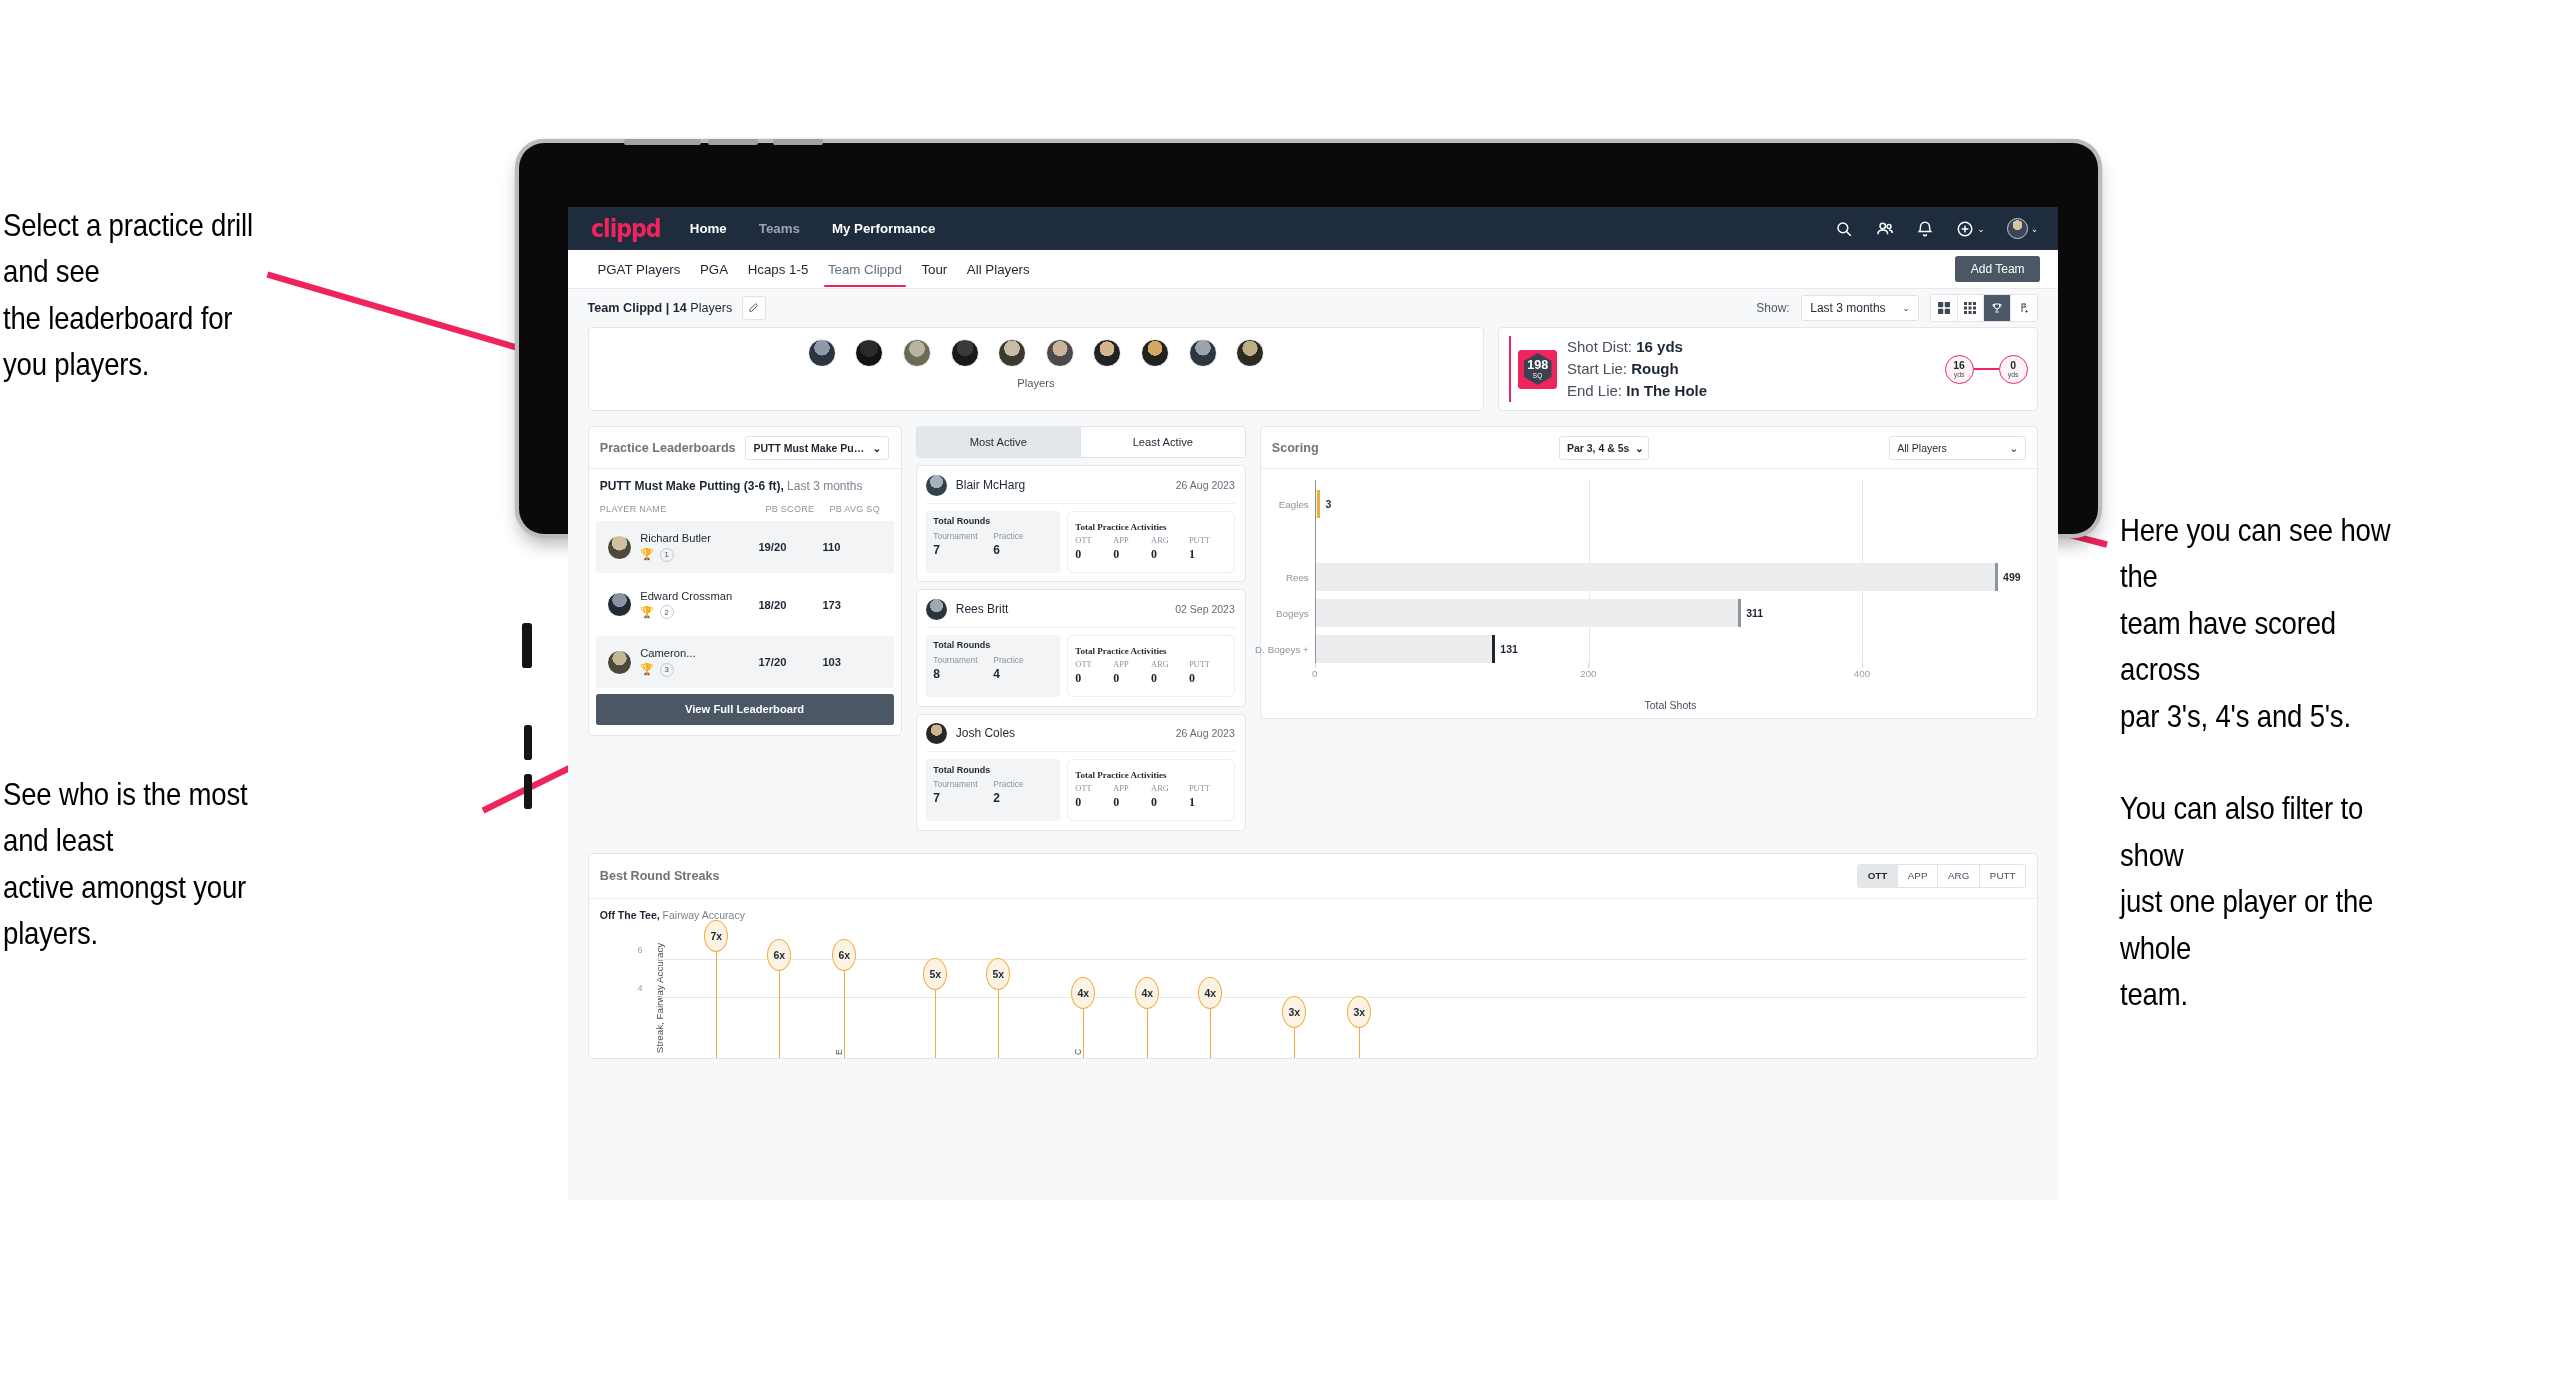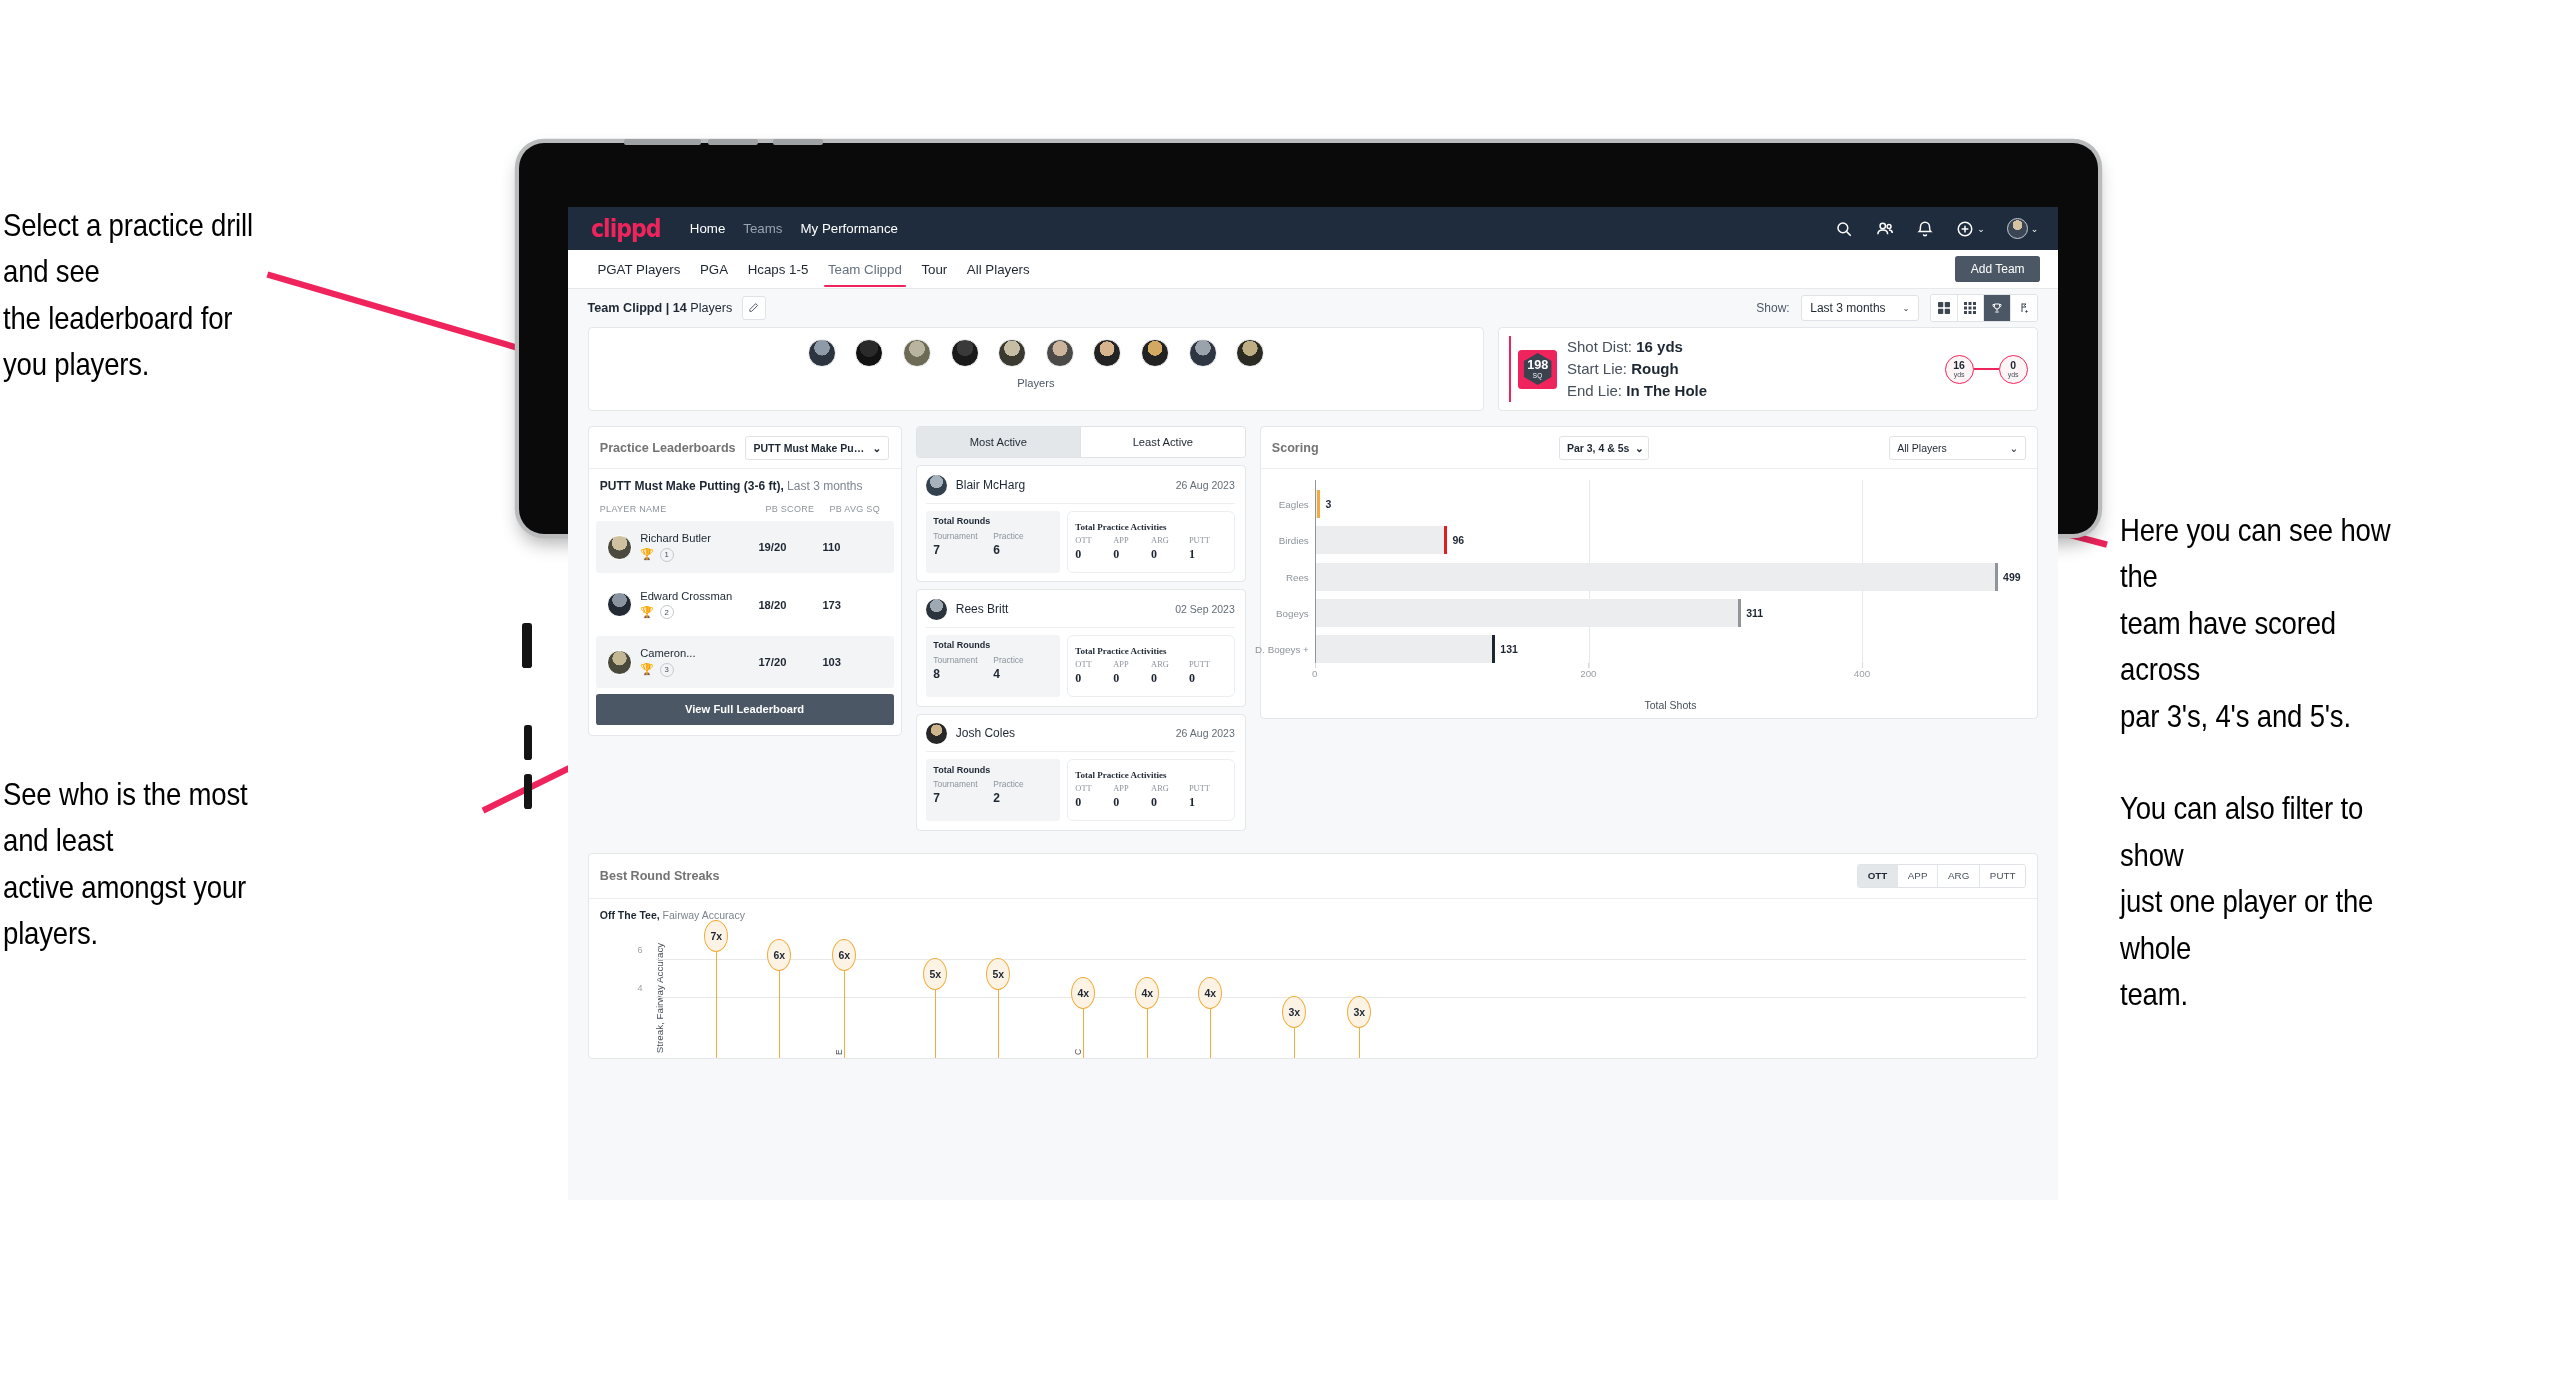--- a/index.html
+++ b/index.html
@@ -52,21 +52,21 @@
   }
   .brand {
     color: #ef245d;
     font-size: 24px;
     font-weight: 700;
     letter-spacing: -1.1px;
     font-family: "DejaVu Sans", sans-serif;
     margin-right: 26.6px;
     transform: scaleX(0.92);
   }
-  .nav-links { display: flex; gap: 18px; align-items: flex-end; }
+  .nav-links { display: flex; gap: 32px; align-items: flex-end; font-weight: bold; }
   .nav-link {
     color: #ffffff; font-size: 13.3px; white-space: nowrap;
   }
   .nav-link.dim { color: #9aa4b0; }
   .nav-right { margin-left: auto; display: flex; align-items: center; gap: 22.4px; }
   .nav-ico { width: 18px; height: 18px; display: block; }
   .nav-ico svg { width: 18px; height: 18px; display: block; }
   .caret { font-size: 9px; color: #ffffff; margin-left: 2.8px; }
   .nav-avatar {
     width: 21px; height: 21px; border-radius: 50%;
@@ -705,27 +705,20 @@
             <div class="sc-grid" style="left:76.92%;"></div>
 
             <div class="sc-rowwrap" style="top:9.8px;">
               <span class="sc-lab">Eagles</span>
               <div class="sc-bar" style="width:0.58%;min-width:2.1px;">
                 <div class="sc-cap" style="background:#f0ad3e;"></div>
                 <div class="sc-val">3</div>
               </div>
             </div>
 
-            <div class="sc-rowwrap" style="top:46px;">
-              <span class="sc-lab">Birdies</span>
-              <div class="sc-bar" style="width:18.46%;">
-                <div class="sc-cap" style="background:#e02020;"></div>
-                <div class="sc-val">96</div>
-              </div>
-            </div>
 
             <div class="sc-rowwrap" style="top:83px;">
               <span class="sc-lab">Rees</span>
               <div class="sc-bar" style="width:95.96%;">
                 <div class="sc-cap" style="background:#8e959c;"></div>
                 <div class="sc-val">499</div>
               </div>
             </div>
 
             <div class="sc-rowwrap" style="top:119px;">

